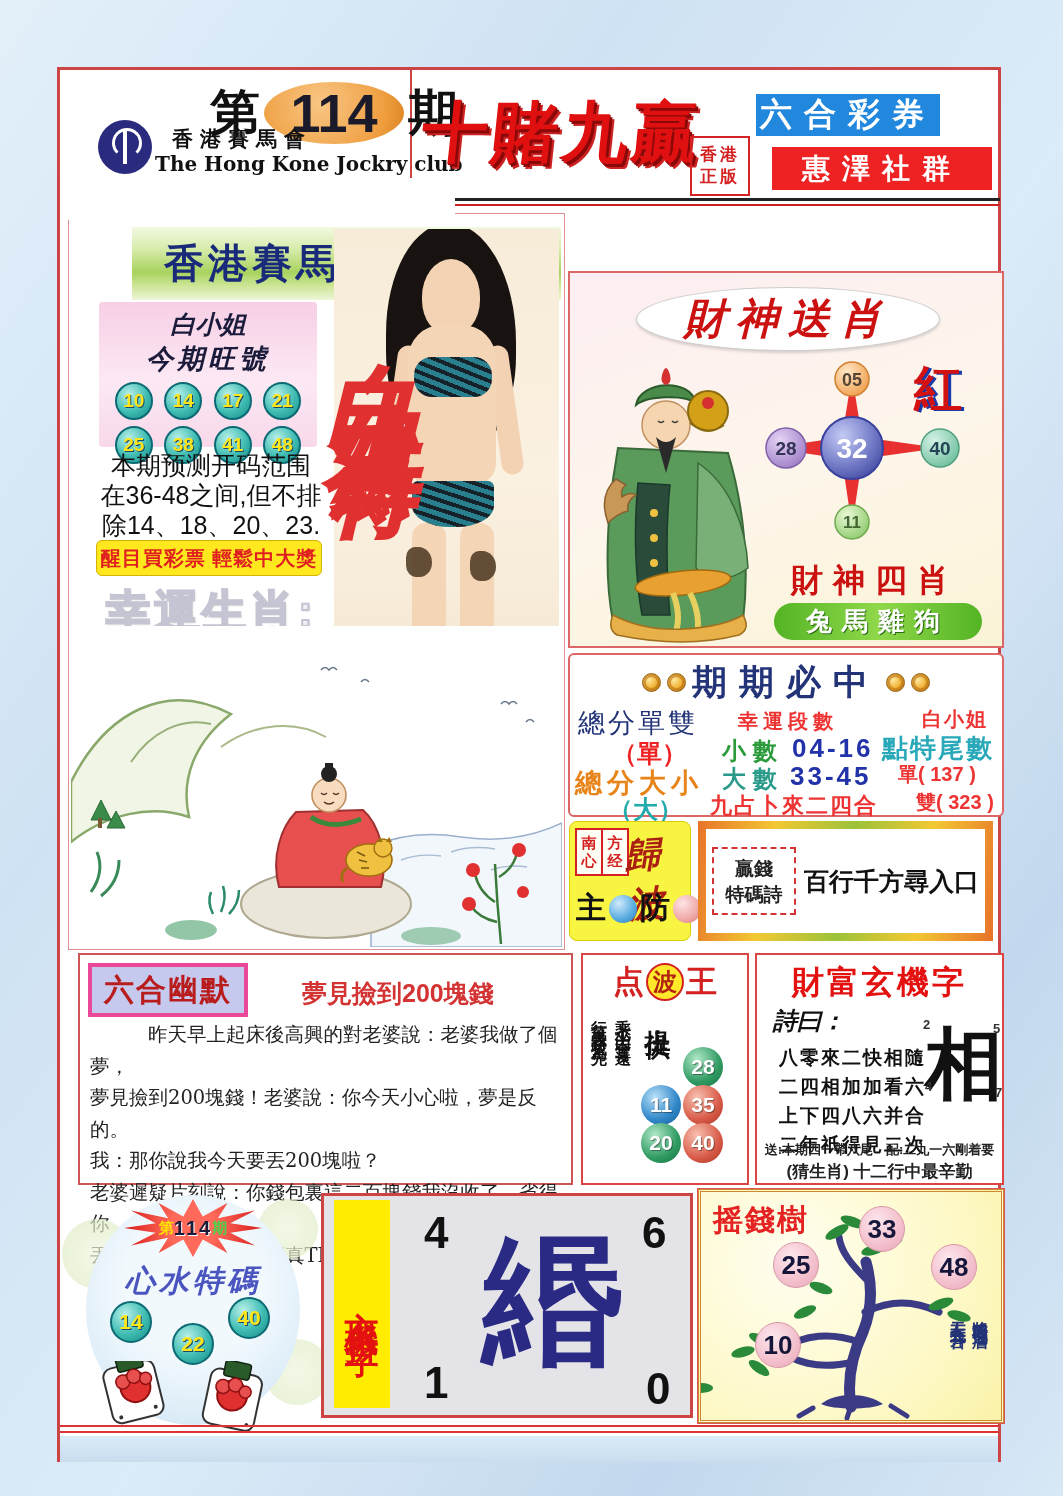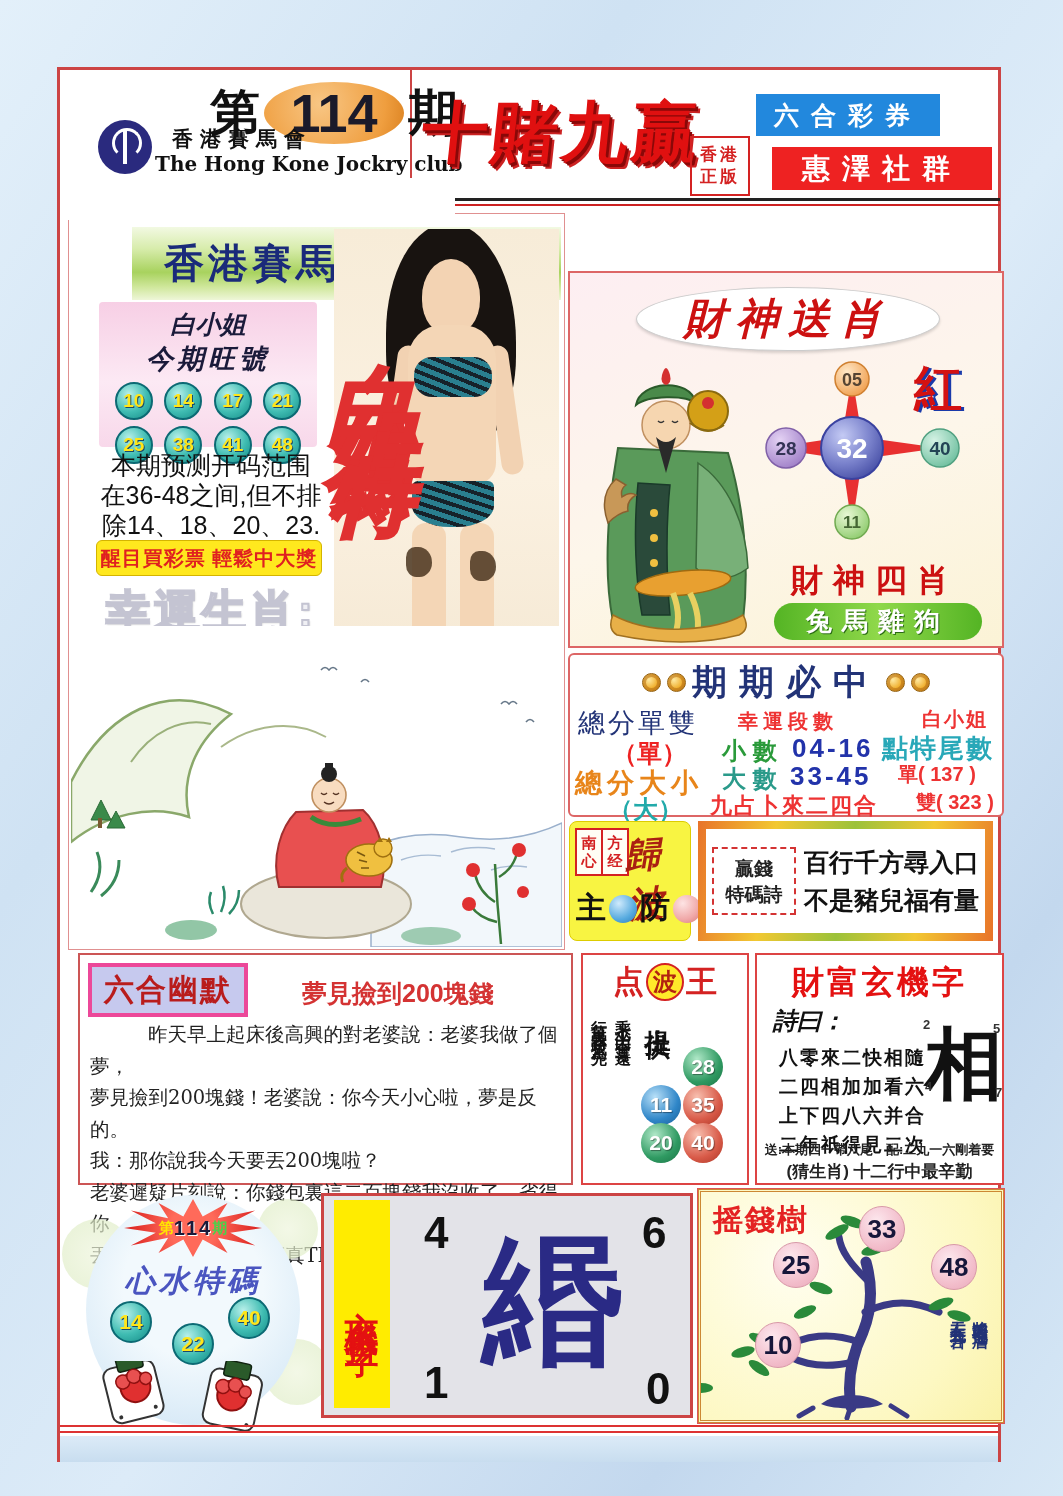--- a/index.html
+++ b/index.html
@@ -21,21 +21,21 @@
   .logo-circle:before{content:"";position:absolute;left:14px;top:8px;width:24px;height:24px;
        border:3px solid #fff;border-radius:50%;border-bottom-color:transparent;}
   .logo-circle:after{content:"";position:absolute;left:25px;top:10px;width:4px;height:34px;background:#fff;}
   .orgcn{left:112px;top:55px;font-size:21px;font-weight:900;color:#111;letter-spacing:7px;}
   .orgen{left:95px;top:82px;font-size:20px;font-weight:900;color:#111;font-family:"DejaVu Serif",serif;}
   .hdr-vline{left:350px;top:0px;height:133px;border-left:2px solid #cc4444;}
   .masthead{left:362px;top:18px;font-size:66px;font-weight:900;color:#e01010;letter-spacing:4px;
        transform:skewX(-6deg);text-shadow:3px 3px 0 #8a0808,5px 5px 0 #c22,1px 1px 0 #8a0808;}
   .stamp{left:630px;top:66px;width:56px;height:56px;border:2px solid #d42222;color:#d42222;
        font-size:17px;font-weight:900;display:flex;flex-direction:column;align-items:center;justify-content:center;line-height:22px;letter-spacing:3px;}
-  .badge-blue{left:696px;top:24px;width:184px;height:42px;background:#2288dd;color:#fff;font-size:25px;
+  .badge-blue{left:696px;top:24px;width:184px;height:42px;background:#2288dd;color:#fff;font-size:32px;
        font-weight:900;letter-spacing:12px;display:flex;align-items:center;justify-content:center;}
   .badge-red{left:712px;top:77px;width:220px;height:43px;background:#ee2222;color:#fff;font-size:28px;
        font-weight:900;letter-spacing:12px;display:flex;align-items:center;justify-content:center;}
   .rule-b{left:352px;top:128px;width:588px;border-top:3px solid #222;}
   .rule-r{left:352px;top:134px;width:588px;border-top:2px solid #cc2222;}
   .white-patch{left:3px;top:108px;width:392px;height:42px;background:#fff;z-index:5;}
   
   .left-panel{left:8px;top:143px;width:495px;height:735px;border:1px solid #e09090;background:#fff;}
   .green-banner{left:63px;top:13px;width:429px;height:73px;
       background:linear-gradient(180deg,#f2f9e2 0%,#d7ecab 30%,#a8d25e 62%,#cfe79b 82%,#eef6d8 100%);
@@ -401,21 +401,20 @@
   </div>
 
   <div class="abs poembox">
     <div class="inner">
       <div class="poemlabel">
         <div>贏錢</div>
         <div>特碼詩</div>
       </div>
       <div class="poemlines">
         <div>百行千方尋入口</div>
-        <div>不是豬兒福有量</div>
       </div>
     </div>
   </div>
 
   <div class="abs humor">
     <div class="humor-hdr">六合幽默</div>
     <div class="humor-title">夢見撿到200塊錢</div>
     <div class="humor-body">
       <div class="ln0">昨天早上起床後高興的對老婆說：老婆我做了個夢，</div>
       <div>夢見撿到200塊錢！老婆說：你今天小心啦，夢是反的。</div>

